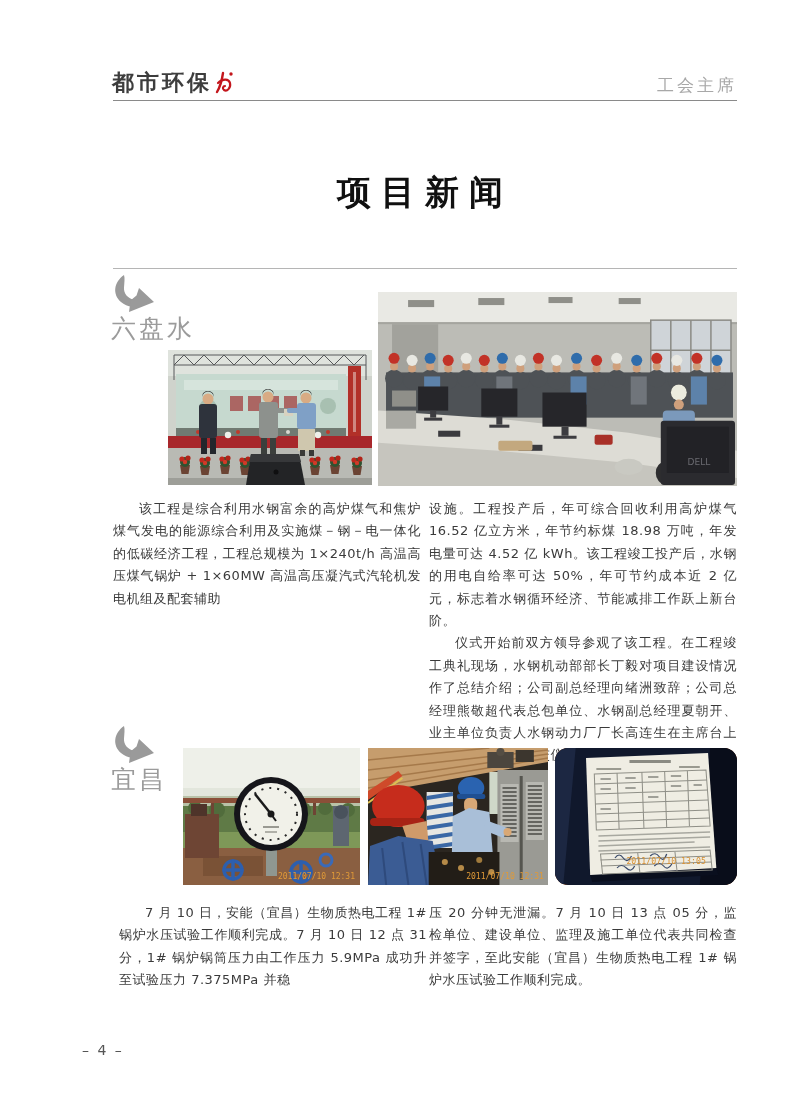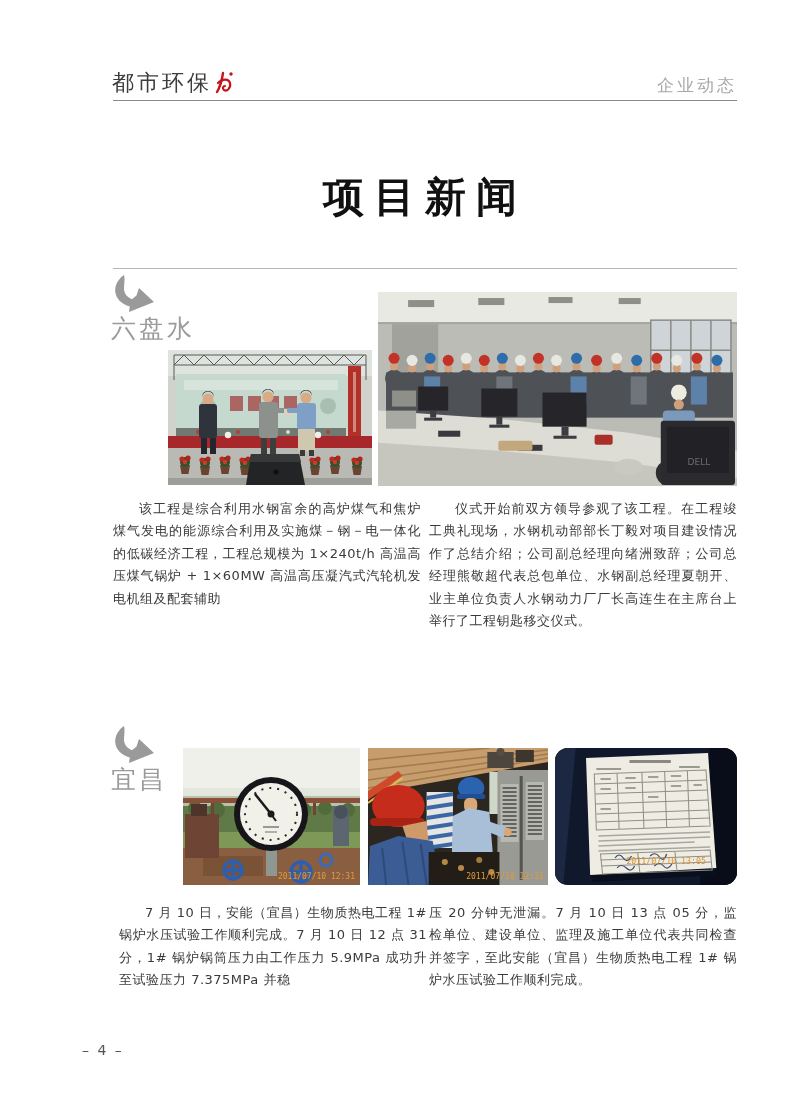--- a/index.html
+++ b/index.html
@@ -1,29 +1,29 @@
 <!DOCTYPE html>
 <html><head>
 <meta charset="utf-8">
 <style>
   html,body{margin:0;padding:0;background:#ffffff;}
   .page{position:relative;width:805px;height:1100px;background:#ffffff;overflow:hidden;
         font-family:"DejaVu Sans",sans-serif;color:#383838;}
 
   
-  .hdr-logo{position:absolute;left:112px;top:68px;font-size:22px;font-weight:normal;
+  .hdr-logo{position:absolute;left:112px;top:68px;font-size:22px;font-weight:bold;
             color:#3d3d3d;letter-spacing:3px;white-space:nowrap;}
   .hdr-logo svg{vertical-align:-4px;margin-left:3px;}
   .hdr-edition{position:absolute;right:68px;top:74px;font-size:17px;color:#a8a8a8;
                letter-spacing:3px;}
   .hdr-rule{position:absolute;left:113px;top:100px;width:624px;height:1px;background:#8a8a8a;}
 
   
   .page-title{position:absolute;left:113px;top:170px;width:624px;text-align:center;
-              font-family:Liberation Sans, sans-serif;font-size:41px;font-weight:bold;color:#101010;
+              font-family:Liberation Sans, sans-serif;font-size:34px;font-weight:bold;color:#101010;
               letter-spacing:10px;}
 
   
   .sec-rule{position:absolute;left:113px;top:268px;width:624px;height:1px;background:#b5b5b5;}
   .sec-icon{position:absolute;width:46px;height:38px;}
   .sec-head{position:absolute;font-family:"DejaVu Serif",serif;font-weight:normal;
             font-size:25px;color:#9b9b9b;letter-spacing:3px;}
 
   
   .photo{position:absolute;overflow:hidden;background:#f97316;}
@@ -43,21 +43,21 @@
 
 <div class="page">
 
   <div class="hdr-logo">
     <span>都市环保</span><svg width="20" height="24" viewBox="0 0 20 24">
       <path d="M8,3 C7,10 5,17 2,22" stroke="#c3161c" stroke-width="2.4" fill="none" stroke-linecap="round"></path>
       <path d="M3,13 C8,8 14,9 15,13 C16,18 12,22 9,20 C7,19 8,16 10,16" stroke="#c3161c" stroke-width="2.2" fill="none" stroke-linecap="round"></path>
       <circle cx="16" cy="4" r="1.7" fill="#c3161c"></circle>
     </svg>
   </div>
-  <div class="hdr-edition">企业动态</div>
+  <div class="hdr-edition">工会主席</div>
   <div class="hdr-rule"></div>
 
   <div class="page-title">项目新闻</div>
 
   <div class="sec-rule"></div>
 
   <div class="sec-icon" style="left:112px;top:275px;">
     <svg viewBox="0 0 46 38">
       <path d="M12,0 C2,7 0,19 9,27 C12,29.6 16,31.4 20,31.8 L21.5,24.5 C16,23.5 11.5,18.5 12,12.5 C12.4,7.5 13,3 12,0 Z" fill="#9a9a9a"></path>
       <path d="M17,37 L42,27 L27,13 L24.5,20.5 C22.5,22 20.5,23.5 18.5,26 Z" fill="#9a9a9a"></path>
@@ -262,20 +262,21 @@
         <rect x="288" y="134" width="62" height="46" fill="#222226"></rect>
         <text x="320" y="172" font-size="9" fill="#6a6a70" text-anchor="middle" font-family="DejaVu Sans, sans-serif">DELL</text>
       </g>
     </svg>
   </div>
 
   <div class="col" style="left:113px;top:498px;">
     <p class="indent">该工程是综合利用水钢富余的高炉煤气和焦炉煤气发电的能源综合利用及实施煤－钢－电一体化的低碳经济工程，工程总规模为 1×240t/h 高温高压煤气锅炉 + 1×60MW 高温高压凝汽式汽轮机发电机组及配套辅助</p>
   </div>
   <div class="col" style="left:429px;top:498px;">
+    <p>设施。工程投产后，年可综合回收利用高炉煤气 16.52 亿立方米，年节约标煤 18.98 万吨，年发电量可达 4.52 亿 kWh。该工程竣工投产后，水钢的用电自给率可达 50%，年可节约成本近 2 亿元，标志着水钢循环经济、节能减排工作跃上新台阶。</p>
     <p class="indent">仪式开始前双方领导参观了该工程。在工程竣工典礼现场，水钢机动部部长丁毅对项目建设情况作了总结介绍；公司副总经理向绪洲致辞；公司总经理熊敬超代表总包单位、水钢副总经理夏朝开、业主单位负责人水钢动力厂厂长高连生在主席台上举行了工程钥匙移交仪式。</p>
   </div>
 
   <div class="sec-icon" style="left:112px;top:726px;">
     <svg viewBox="0 0 46 38">
       <path d="M12,0 C2,7 0,19 9,27 C12,29.6 16,31.4 20,31.8 L21.5,24.5 C16,23.5 11.5,18.5 12,12.5 C12.4,7.5 13,3 12,0 Z" fill="#9a9a9a"></path>
       <path d="M17,37 L42,27 L27,13 L24.5,20.5 C22.5,22 20.5,23.5 18.5,26 Z" fill="#9a9a9a"></path>
     </svg>
   </div>
   <div class="sec-head" style="left:111px;top:763px;text-align:center;">宜昌</div>

